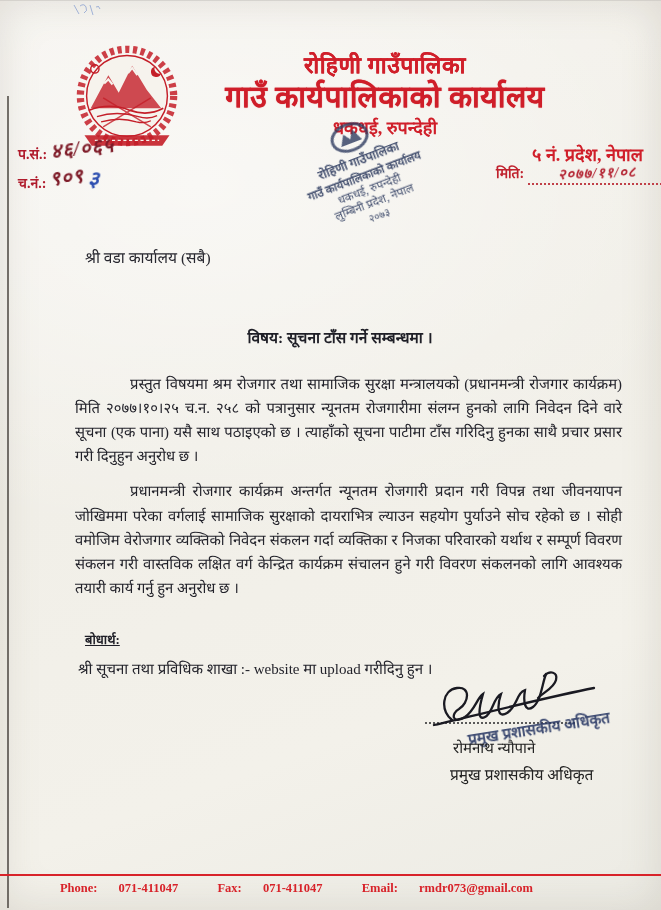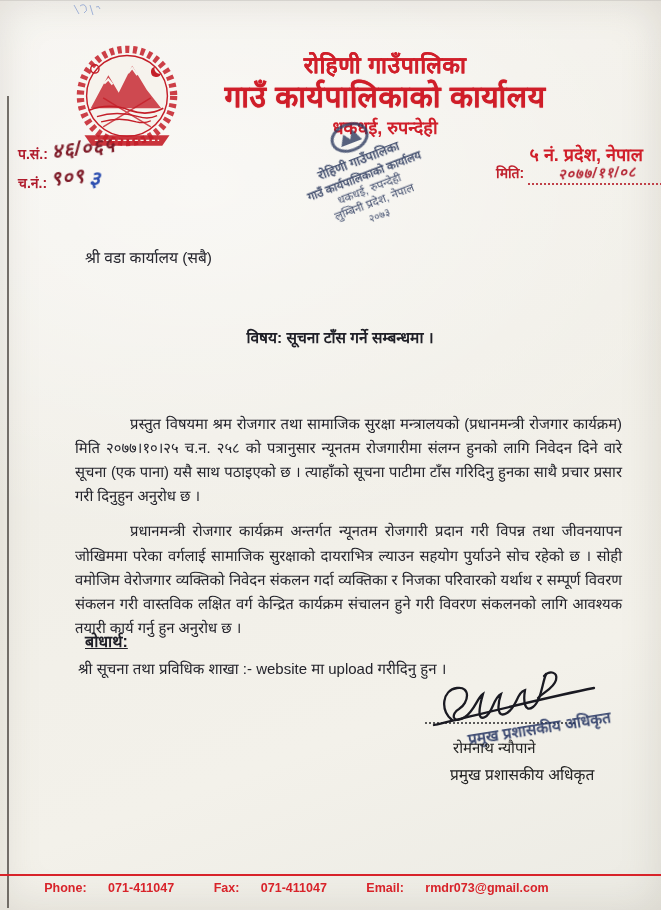--- a/index.html
+++ b/index.html
@@ -1,21 +1,21 @@
 <!DOCTYPE html>
 <html><head>
 <meta charset="utf-8">
 <style>
   html,body{margin:0;padding:0;background:#888;}
   .page{
     position:relative;width:661px;height:910px;overflow:hidden;
     background:
       radial-gradient(ellipse 900px 600px at 30% 20%, rgba(255,255,255,.5), rgba(0,0,0,0) 60%),
       linear-gradient(160deg,#f5f3ee 0%,#f1efe8 45%,#f3f1ea 75%,#ecebe4 100%);
-    font-family:Liberation Sans, sans-serif;
+    font-family:Liberation Serif, serif;
     box-shadow: inset 0 0 40px rgba(120,110,95,.18);
   }
   .abs{position:absolute;}
   
   .muni-title{left:185px;top:48px;width:400px;text-align:center;
     color:#d01f2a;font-weight:bold;font-size:23px;letter-spacing:.5px;
     text-shadow:0 0 .6px #d01f2a;}
   .office-title{left:170px;top:75px;width:430px;text-align:center;
     color:#cf1e29;font-weight:bold;font-size:30px;letter-spacing:.5px;
     text-shadow:0 0 .8px #cf1e29;}
@@ -38,23 +38,23 @@
   .stamp .s1{font-size:12.5px;font-weight:bold;}
   .stamp .s2{font-size:11.5px;font-weight:bold;}
   .stamp .s3,.stamp .s4{font-size:11.5px;}
   .stamp .s5{font-size:10.5px;}
   
   .addr1{left:85px;top:246px;font-size:15.5px;color:#26262e;text-align:right;}
   .addr2{left:88px;top:278px;font-size:15.5px;color:#26262e;}
   .subject{left:0;top:326px;width:680px;text-align:center;font-weight:bold;
     font-size:15.5px;color:#1f1f27;}
   .letter-body{left:75px;top:372px;width:547px;font-size:14.8px;line-height:1.63;
-    color:#23232b;text-align:justify;margin-top:40px;}
+    color:#23232b;text-align:justify;}
   .letter-body p{margin:0 0 11px;text-indent:55px;}
-  .cc-head{left:85px;top:630px;font-weight:bold;font-size:16px;color:#1f1f27;
+  .cc-head{left:85px;top:630px;font-weight:bold;font-size:13px;color:#1f1f27;
     text-decoration:underline;}
   .cc-line{left:78px;top:658px;font-size:15px;color:#23232b;}
   
   .sig-dots{left:425px;top:700px;width:150px;border-bottom:2px dotted #5a5a5a;height:22px;}
   .sig-svg{left:432px;top:668px;}
   .stamped-title{left:468px;top:728px;width:220px;color:#2b3a66;font-weight:bold;
     font-size:15.5px;transform:rotate(-9deg);transform-origin:left center;
     filter:blur(.3px);opacity:.9;white-space:nowrap;}
   .officer-name{left:453px;top:737px;font-size:15px;color:#222;white-space:nowrap;text-align:right;}
   .officer-title{left:450px;top:763px;font-size:15.5px;color:#222;white-space:nowrap;}

